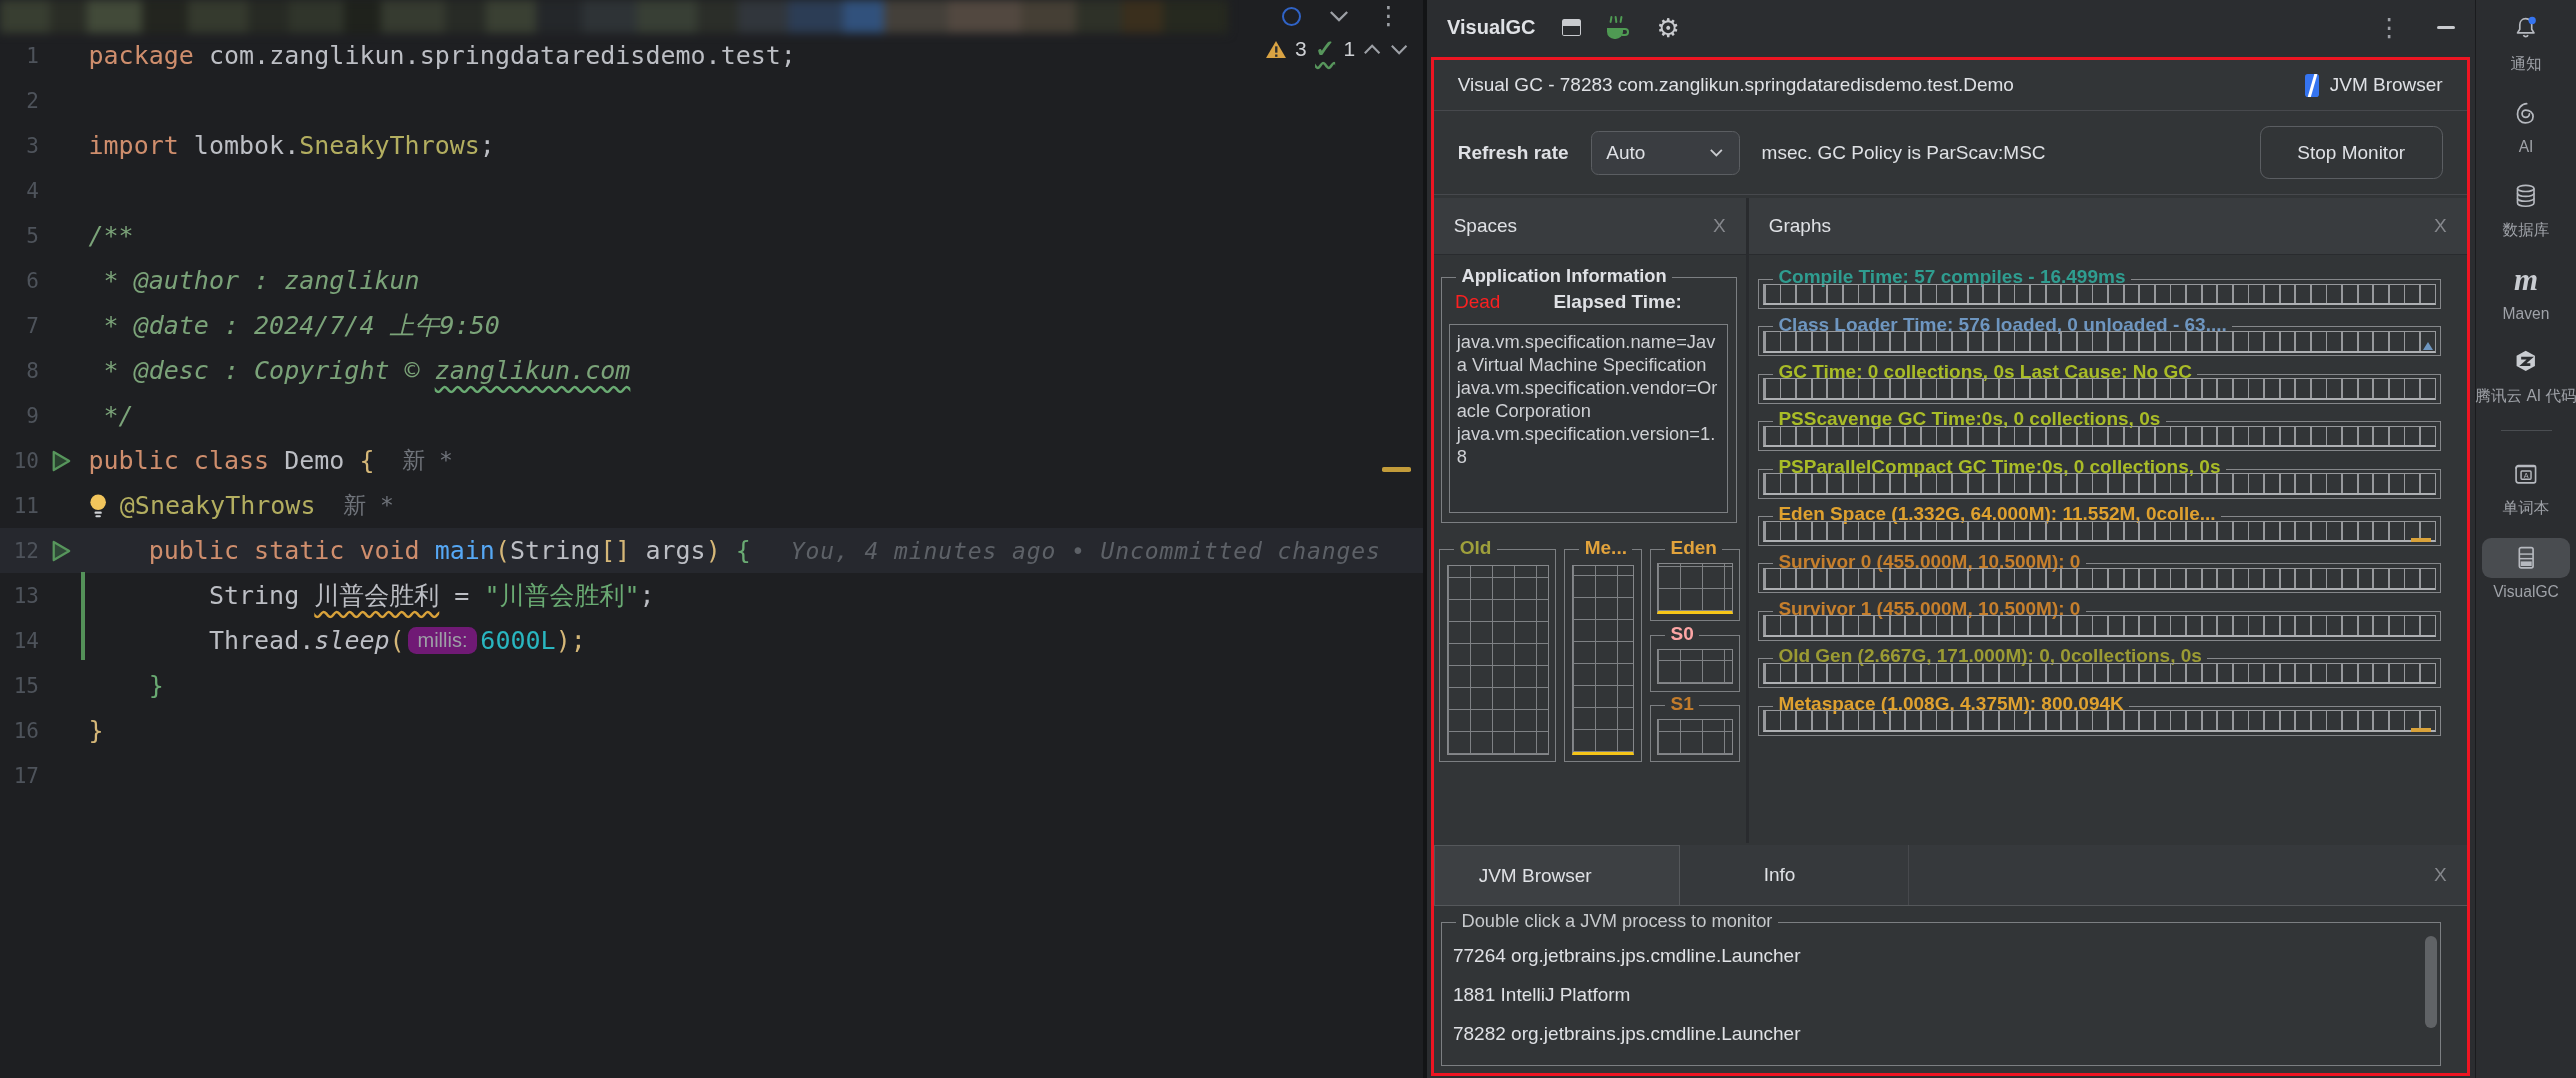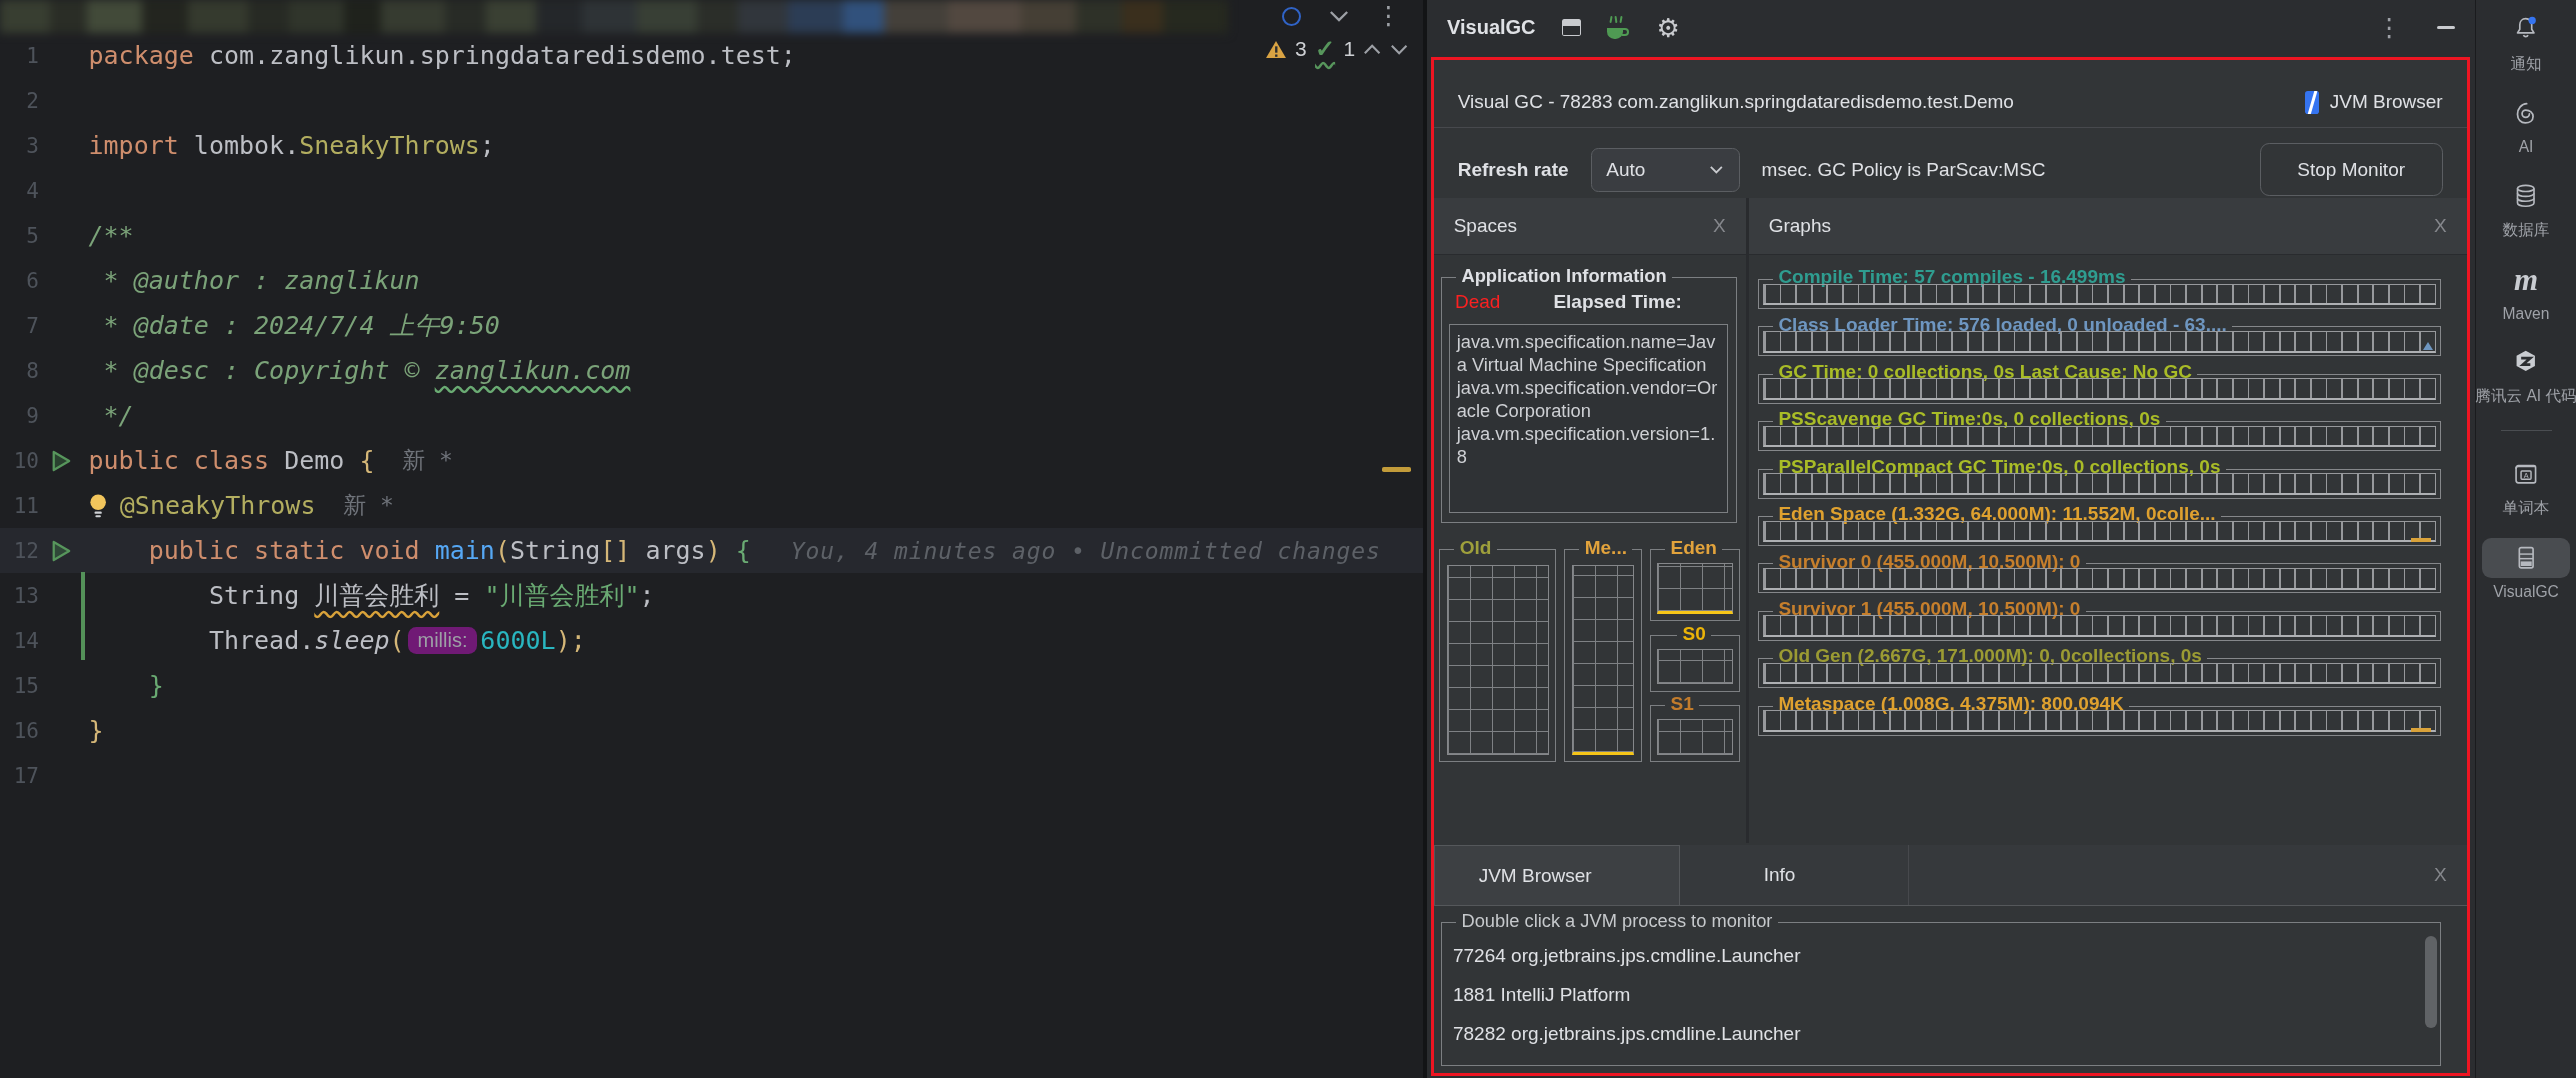--- a/index.html
+++ b/index.html
@@ -53,21 +53,21 @@
   .coffee .handle { position:absolute; left:15.6px; bottom:3.7px; width:7.3px; height:8.3px; border:2.3px solid #4f9a53; border-left:none; border-radius:0 5.5px 5.5px 0; }
   .coffee .s { position:absolute; width:2.3px; height:7.3px; background:#4f9a53; border-radius:1.8px; top:0.9px; }
   .coffee .s1 { left:3.7px; transform:rotate(10deg); } .coffee .s2 { left:8.3px; transform:rotate(-8deg); } .coffee .s3 { left:13px; transform:rotate(10deg); }
   .gear { color:#c9cbcf; font-size:26px; font-family:"DejaVu Sans",sans-serif; }
   .vgc-hright { margin-left:auto; display:flex; align-items:center; gap:35px; color:#c9cbcf; }
   .minim { width:18.3px; height:2.8px; background:#c9cbcf; border-radius:1.8px; }
 
   .redbox { position:absolute; left:3.7px; top:57px; width:1039px; height:1019px; border:3.7px solid #ee1522;
             background:#323537; overflow:hidden; }
   .rb-title { height:51px; display:flex; align-items:center; padding:0 24px; font-size:19px; color:#dfe1e5;
-              border-bottom:0.9px solid #47494d;margin-top:17px; }
+              border-bottom:0.9px solid #47494d; }
   .jvmb { margin-left:auto; display:flex; align-items:center; gap:11px; }
   .jvmb-icon { width:13.8px; height:23px; background:#3574f0; border-radius:2.8px; position:relative; overflow:hidden; }
   .jvmb-icon::after { content:''; position:absolute; left:6.4px; top:-1.8px; width:2.8px; height:27.5px; background:#fff; transform:rotate(16deg); }
   .rb-refresh { height:84px; display:flex; align-items:center; padding:0 24px; gap:22px;
                 border-bottom:0.9px solid #47494d; font-size:19px; color:#dfe1e5; }
   .refresh-label { font-weight:bold; }
   .select { width:149px; height:44px; border:0.9px solid #5b5e62; border-radius:7.3px; background:#3a3d41;
             display:flex; align-items:center; justify-content:space-between; padding:0 14.7px; }
   .btn { margin-left:auto; width:183px; height:53px; border:0.9px solid #5b5e62; border-radius:9.2px;
          display:flex; align-items:center; justify-content:center; font-size:19px; color:#dfe1e5; }
@@ -293,21 +293,21 @@
           <div class="mc mc-me group">
             <div class="gtitle" style="color: rgb(226, 163, 60);">Me...</div>
               <div class="grid yellow"></div>
             </div>
           <div class="mc-stack">
             <div class="mc mc-eden group">
               <div class="gtitle" style="color: rgb(226, 163, 60);">Eden</div>
                 <div class="grid yellow"></div>
               </div>
             <div class="mc mc-s0 group">
-              <div class="gtitle" style="color: #eab308; margin-left: 12px;">S0</div>
+              <div class="gtitle" style="color: #fca5a5;">S0</div>
                 <div class="grid"></div>
               </div>
             <div class="mc mc-s1 group">
               <div class="gtitle" style="color: rgb(194, 124, 44);">S1</div>
                 <div class="grid"></div>
               </div>
           </div>
         </div>
       </div>
 

